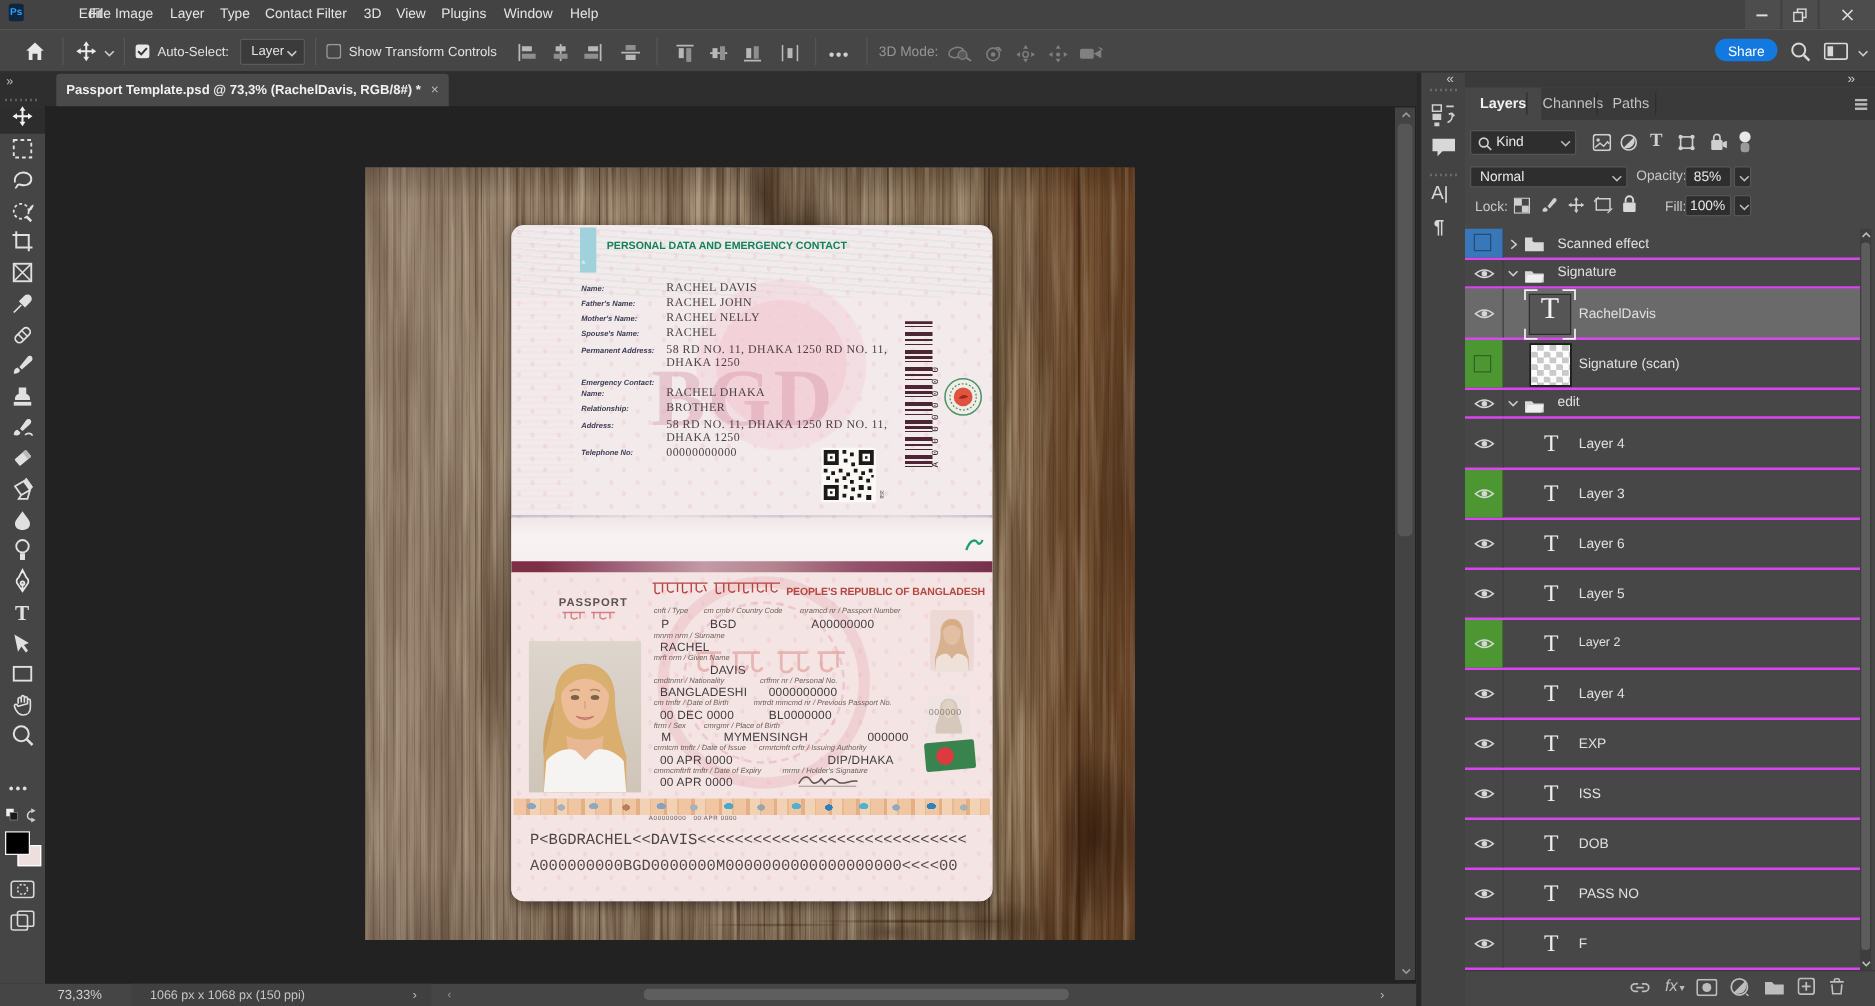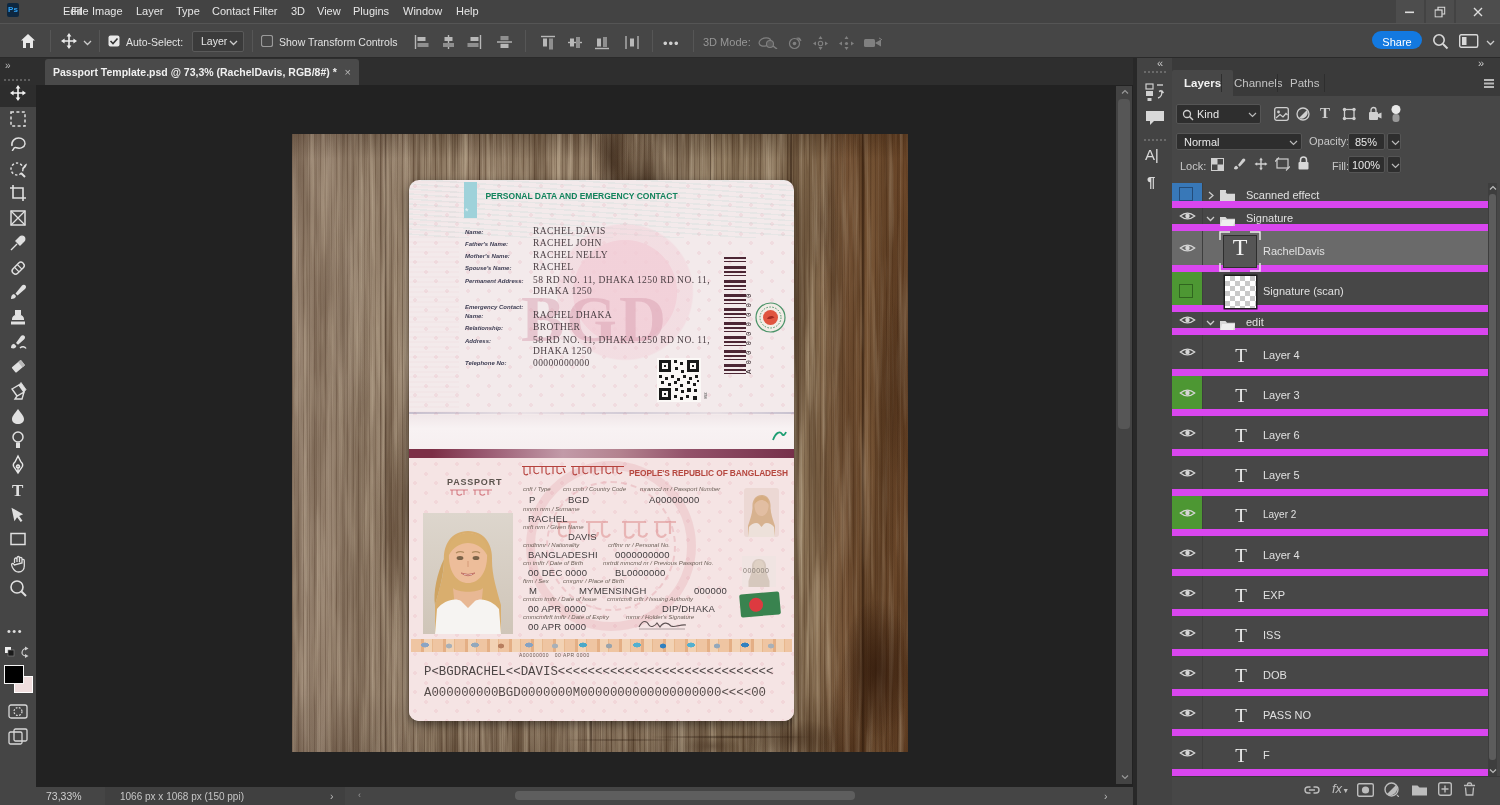--- a/index.html
+++ b/index.html
@@ -82,21 +82,21 @@
   #dock { left:1133px; top:58px; width:39px; height:747px; background:#434343; border-left:4px solid #282828; }
 
   
   #panel { left:1172px; top:58px; width:328px; height:747px; background:#474747; }
   #ptabs { position:absolute; left:0; top:12px; width:328px; height:26px; background:#3a3a3a; }
   .ptab { position:absolute; top:0; height:26px; line-height:26px; font-size:11.5px; color:#c2c2c2; padding:0 12px; }
   .ptab.active { background:#474747; color:#f2f2f2; font-weight:bold; border-radius:2px 2px 0 0; }
   .pbox { position:absolute; background:#2e2e2e; border:1px solid #555; border-radius:2px; color:#e8e8e8; font-size:11px; }
   .plabel { position:absolute; font-size:11px; color:#c8c8c8; }
 
-  .lrow { position:absolute; left:0; width:316px; border-bottom:7px solid #d946ef; }
+  .lrow { position:absolute; left:0; width:316px; border-bottom:2px solid #d946ef; }
   .eyecell { position:absolute; left:0; top:0; bottom:0; width:31px; border-right:1px solid #3e3e3e; }
   .eye { position:absolute; left:7px; top:50%; margin-top:-5px; width:17px; height:10px; }
   .rowtxt { position:absolute; left:91px; font-size:11px; color:#e0e0e0; }
 </style>
 </head>
 <body>
 <div id="stage">
 
   <div id="canvas" class="abs">
     <div id="wood">

